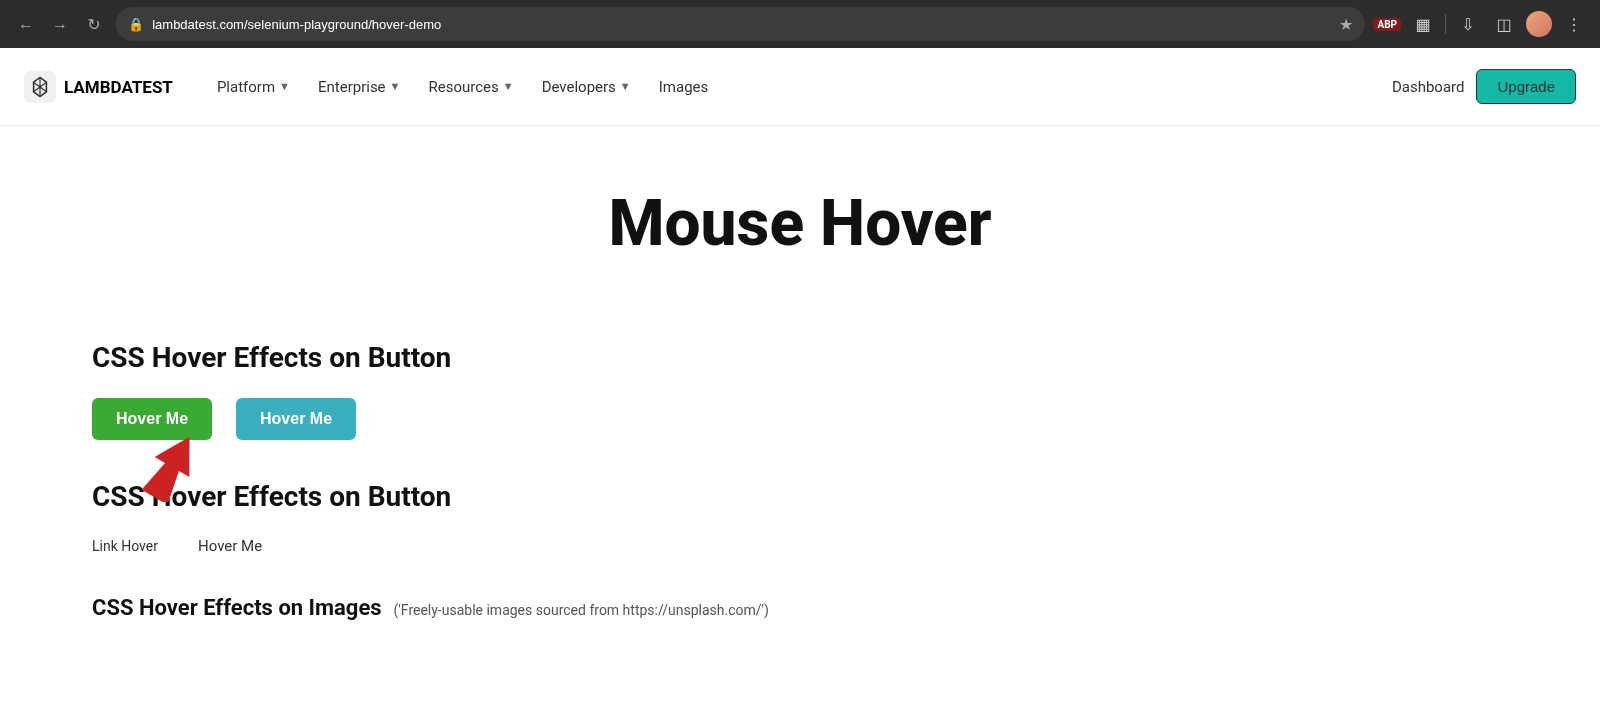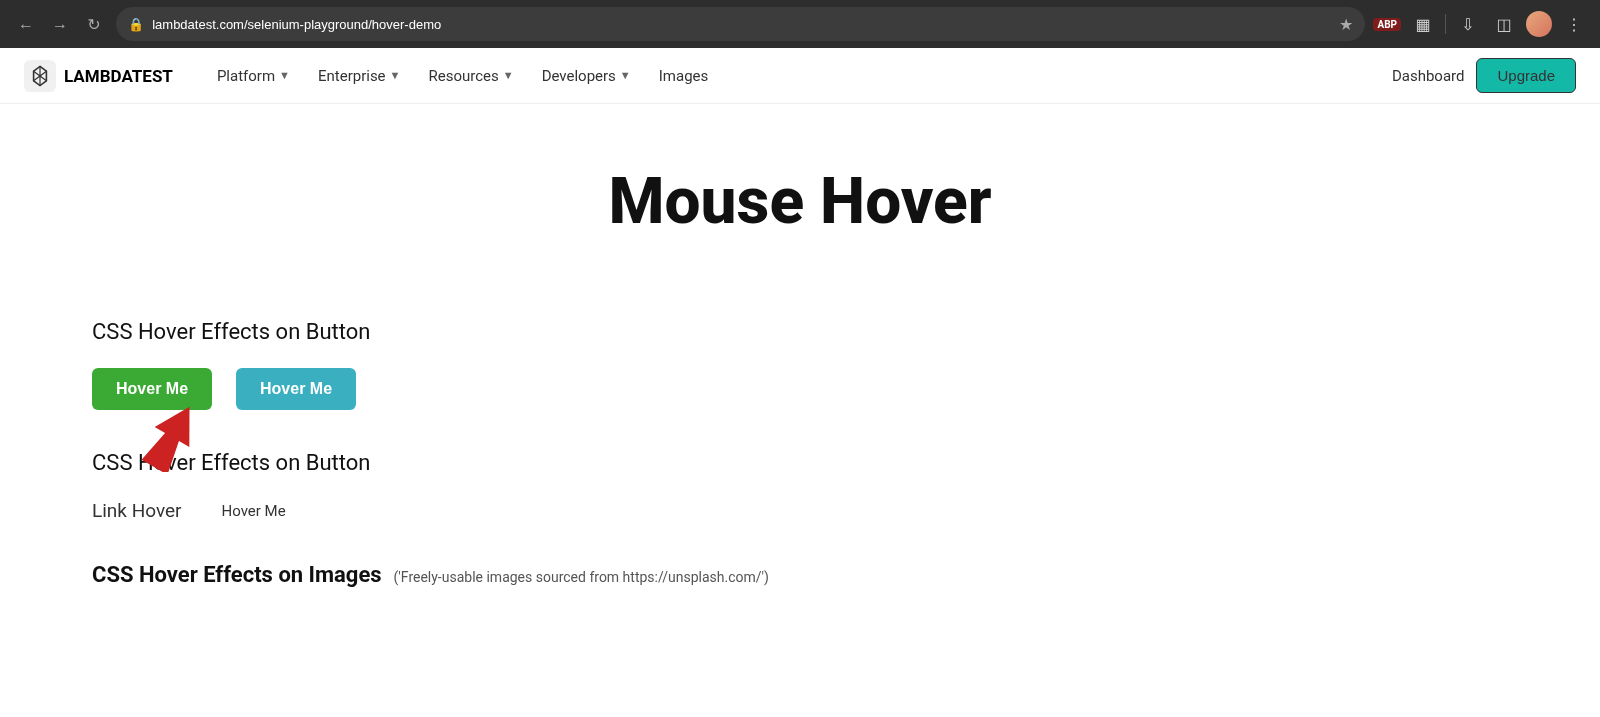--- a/index.html
+++ b/index.html
@@ -93,21 +93,21 @@
       width: 1px;
       height: 20px;
       background: #555;
     }
 
     
     .navbar {
       display: flex;
       align-items: center;
       padding: 0 24px;
-      height: 56px;
+      height: 78px;
       border-bottom: 1px solid #eee;
       background: #fff;
     }
     .logo {
       display: flex;
       align-items: center;
       gap: 8px;
       text-decoration: none;
       color: #000;
       font-weight: 700;
@@ -174,22 +174,22 @@
     }
     .page-title {
       text-align: center;
       font-size: 64px;
       font-weight: 800;
       color: #111;
       margin-bottom: 80px;
     }
 
     .section-title {
-      font-size: 22px;
-      font-weight: 400;
+      font-size: 28px;
+      font-weight: 700;
       color: #111;
       margin-bottom: 24px;
     }
 
     .hover-buttons-section {
       margin-left: 40px;
       margin-bottom: 40px;
     }
 
     .buttons-row {
@@ -243,21 +243,21 @@
       margin-bottom: 40px;
     }
 
     .link-hover-row {
       display: flex;
       gap: 40px;
       align-items: center;
     }
 
     .link-hover-text {
-      font-size: 19px;
+      font-size: 14px;
       color: #333;
       cursor: pointer;
     }
     .hover-me-link {
       font-size: 15px;
       color: #333;
       cursor: pointer;
     }
 
     .section3 {

